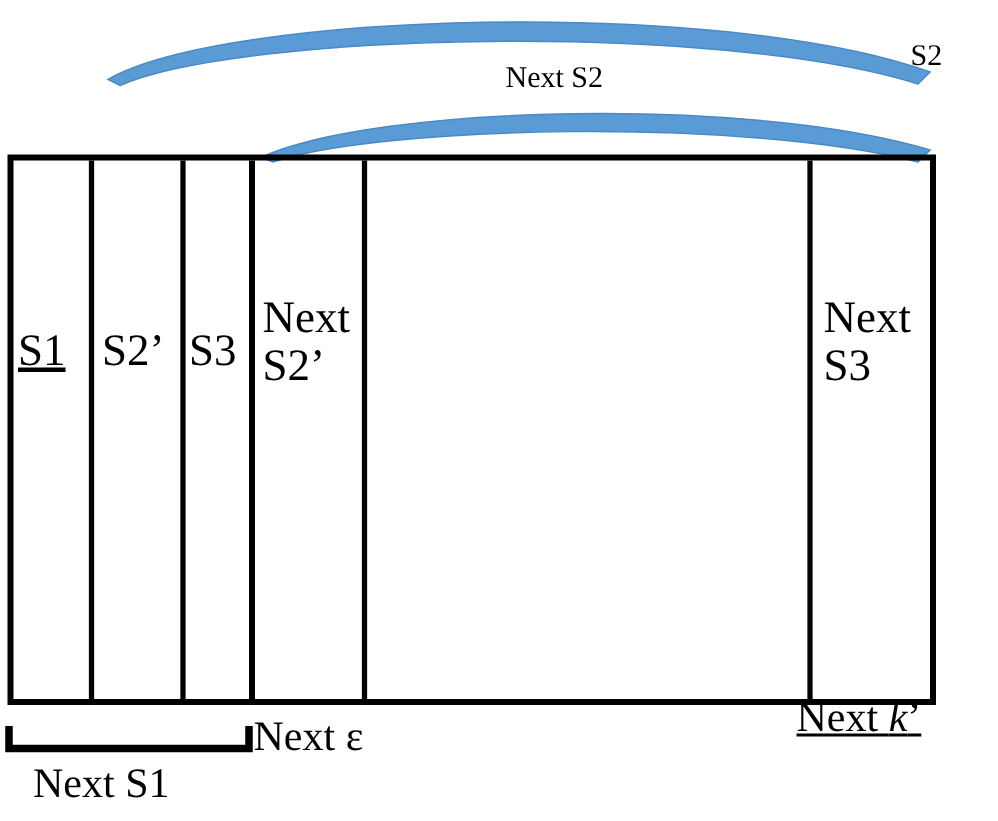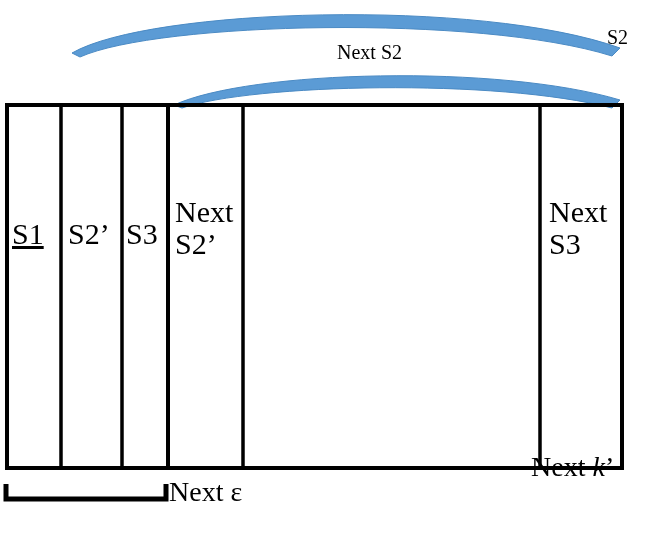--- a/index.html
+++ b/index.html
@@ -48,21 +48,21 @@
   }
   
   #label-s1      { left: 12px;  top: 218px; text-decoration: underline; }
   #label-s2p     { left: 68px;  top: 218px; }
   #label-s3      { left: 126px; top: 218px; }
   #label-next-s2p{ left: 175px; top: 196px; width: 68px; }
   #label-next-s3 { left: 549px; top: 196px; width: 74px; }
   #label-next-s2 { left: 337px; top: 42px; }
   #label-s2      { left: 607px; top: 27px; }
   #label-next-eps{ left: 169px; top: 477px; }
-  #label-next-k  { left: 531px; top: 452px; }
+  #label-next-k  { left: 531px; top: 464px; text-decoration: underline; }
   #label-next-s1 { left: 22px;  top: 508px; }
 </style>
 </head>
 <body>
 
 <div id="canvas">
 
   <svg id="diagram-svg" viewBox="0 0 665 547">
 
     <g>
@@ -108,14 +108,15 @@
 S3</div>
 
   <div class="arc-label" id="label-next-s2">Next S2</div>
 
   <div class="arc-label" id="label-s2">S2</div>
 
   <div class="edge-label" id="label-next-eps">Next ε</div>
 
   <div class="edge-label" id="label-next-k"><span>Next </span><span class="italic-k">k</span><span>’</span></div>
 
+  <div class="edge-label" id="label-next-s1">Next S1</div>
 
 </div>
 
 </body></html>

